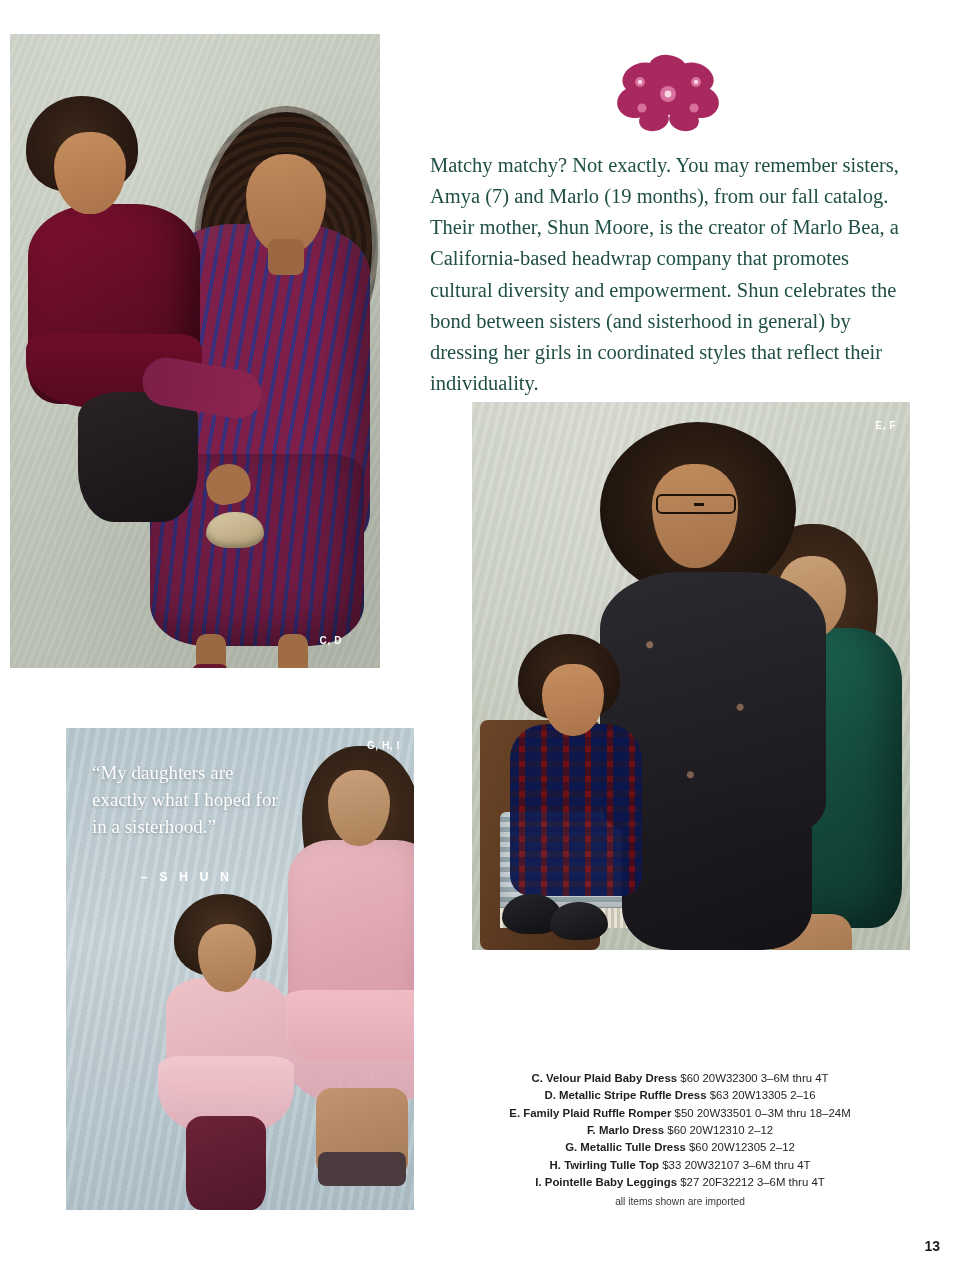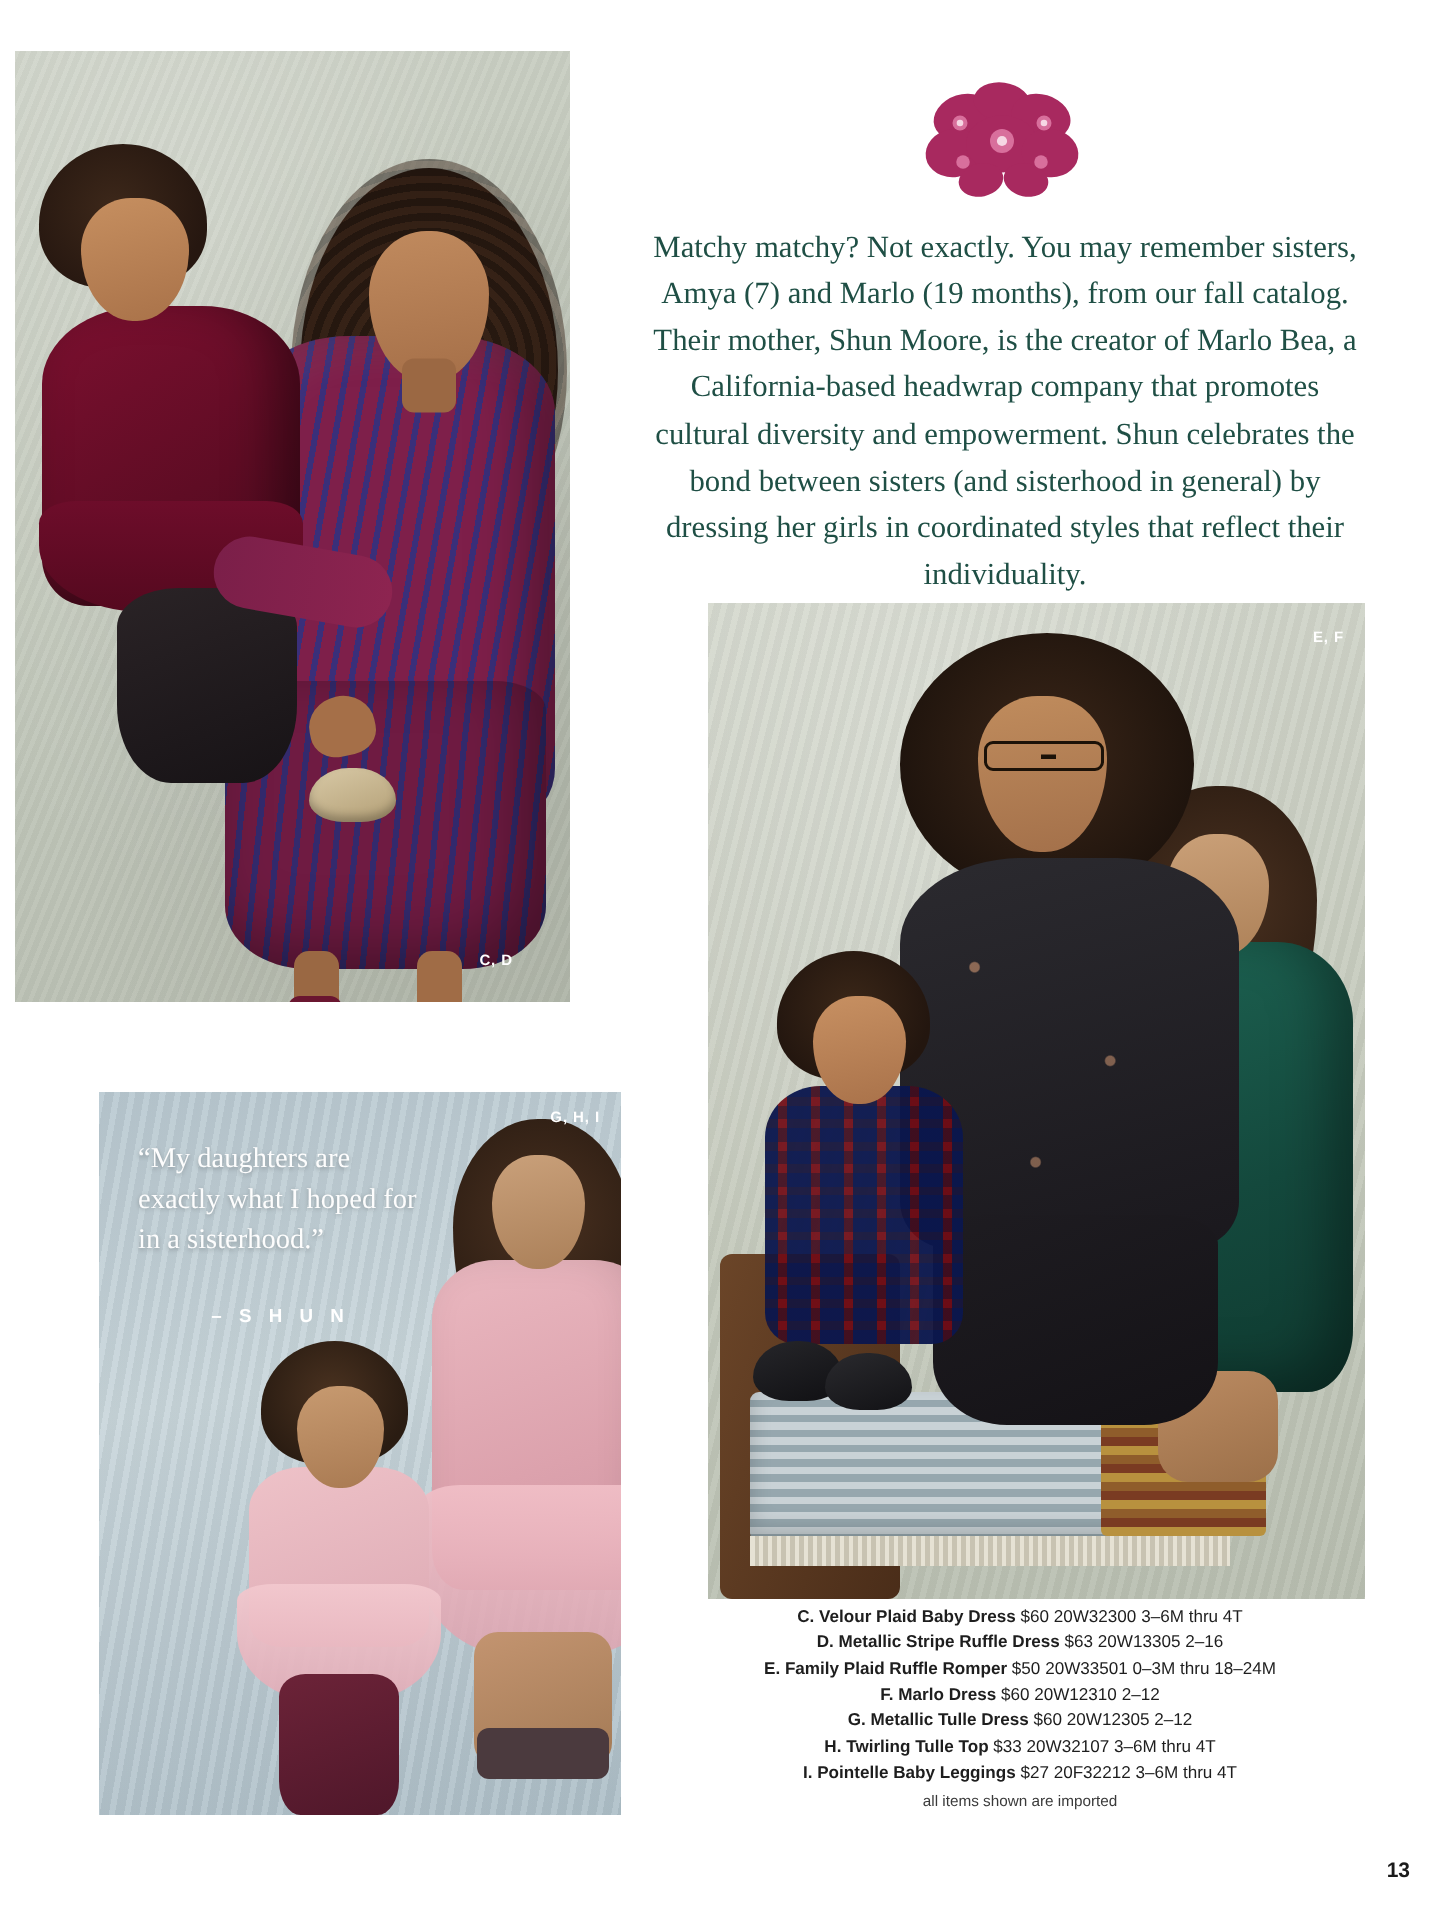--- a/index.html
+++ b/index.html
@@ -129,32 +129,32 @@
   .tag { position: absolute; color: #fff; font-size: 10px; font-weight: 700; letter-spacing: .6px; }
   .tag-cd { right: 38px; bottom: 22px; text-align: right; }
 
   
   .flower { position: absolute; left: 598px; top: 52px; width: 140px; height: 82px; }
 
   
   .intro {
     position: absolute;
     left: 430px; top: 150px; width: 480px;
-    text-align: center;
+    text-align: left;
     color: #1f4f45;
     font-family: "Liberation Serif", serif;
     font-size: 20.5px;
     line-height: 1.52;
   }
 
   
   .photo-ef {
     position: absolute;
     left: 472px; top: 402px;
-    width: 438px; height: 664px;
+    width: 438px; height: 548px;
     overflow: hidden;
     background: #701a75;
   }
   .ef-bg{
     position:absolute; inset:0;
     background:
       radial-gradient(ellipse at 35% 18%, rgba(255,255,255,.22), rgba(255,255,255,0) 58%),
       linear-gradient(168deg,#d3d7cc 0%, #c6cbbe 50%, #b9bfb1 100%);
   }
   .ef-bg::after{

